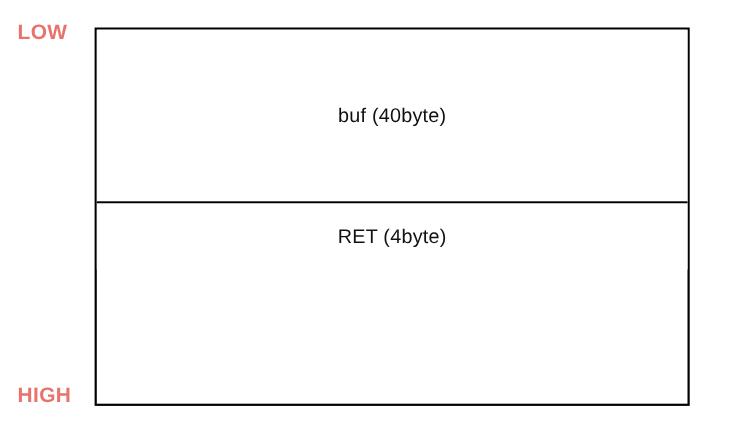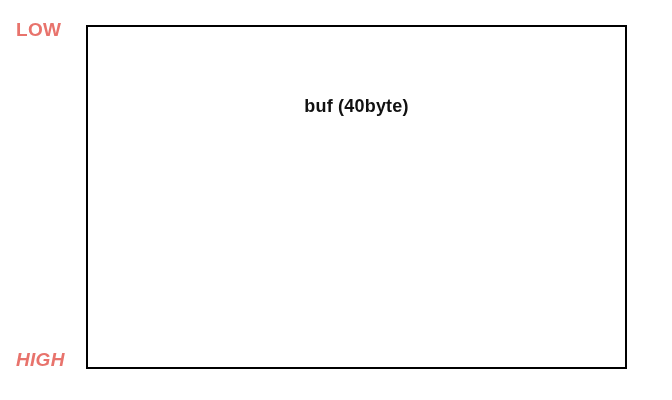--- a/index.html
+++ b/index.html
@@ -34,21 +34,20 @@
     line-height: 1;
     user-select: none;
   }
   #addr-low {
     left: 16px;
     top: 20px;
   }
   #addr-high {
     left: 16px;
     top: 350px;
-    font-style: italic;
   }
 
   
   #stack-frame {
     position: absolute;
     left: 86px;
     top: 25px;
     width: 541px;
     height: 344px;
     border: 2px solid #000000;
@@ -70,21 +69,21 @@
     border-bottom: none;
   }
 
   .seg-buf    { height: 158px; }
   .seg-dummy  { height: 61px; }
   .seg-sfp    { height: 61px; }
   .seg-ret    { height: 60px; }
 
   .segment-label {
     font-family: "Liberation Sans", sans-serif;
-    font-weight: bold;
+    font-weight: normal;
     font-size: 18px;
     color: #111111;
     letter-spacing: 0.2px;
     white-space: nowrap;
     user-select: none;
   }
 </style>
 </head>
 <body>
 
@@ -93,18 +92,21 @@
   <span class="addr-label" id="addr-low">LOW</span>
 
   <div id="stack-frame">
 
     <div class="stack-segment seg-buf">
       <span class="segment-label">buf (40byte)</span>
     </div>
 
 
 
+    <div class="stack-segment seg-ret">
+      <span class="segment-label">RET (4byte)</span>
+    </div>
 
   </div>
 
   <span class="addr-label" id="addr-high">HIGH</span>
 
 </div>
 
 </body></html>

